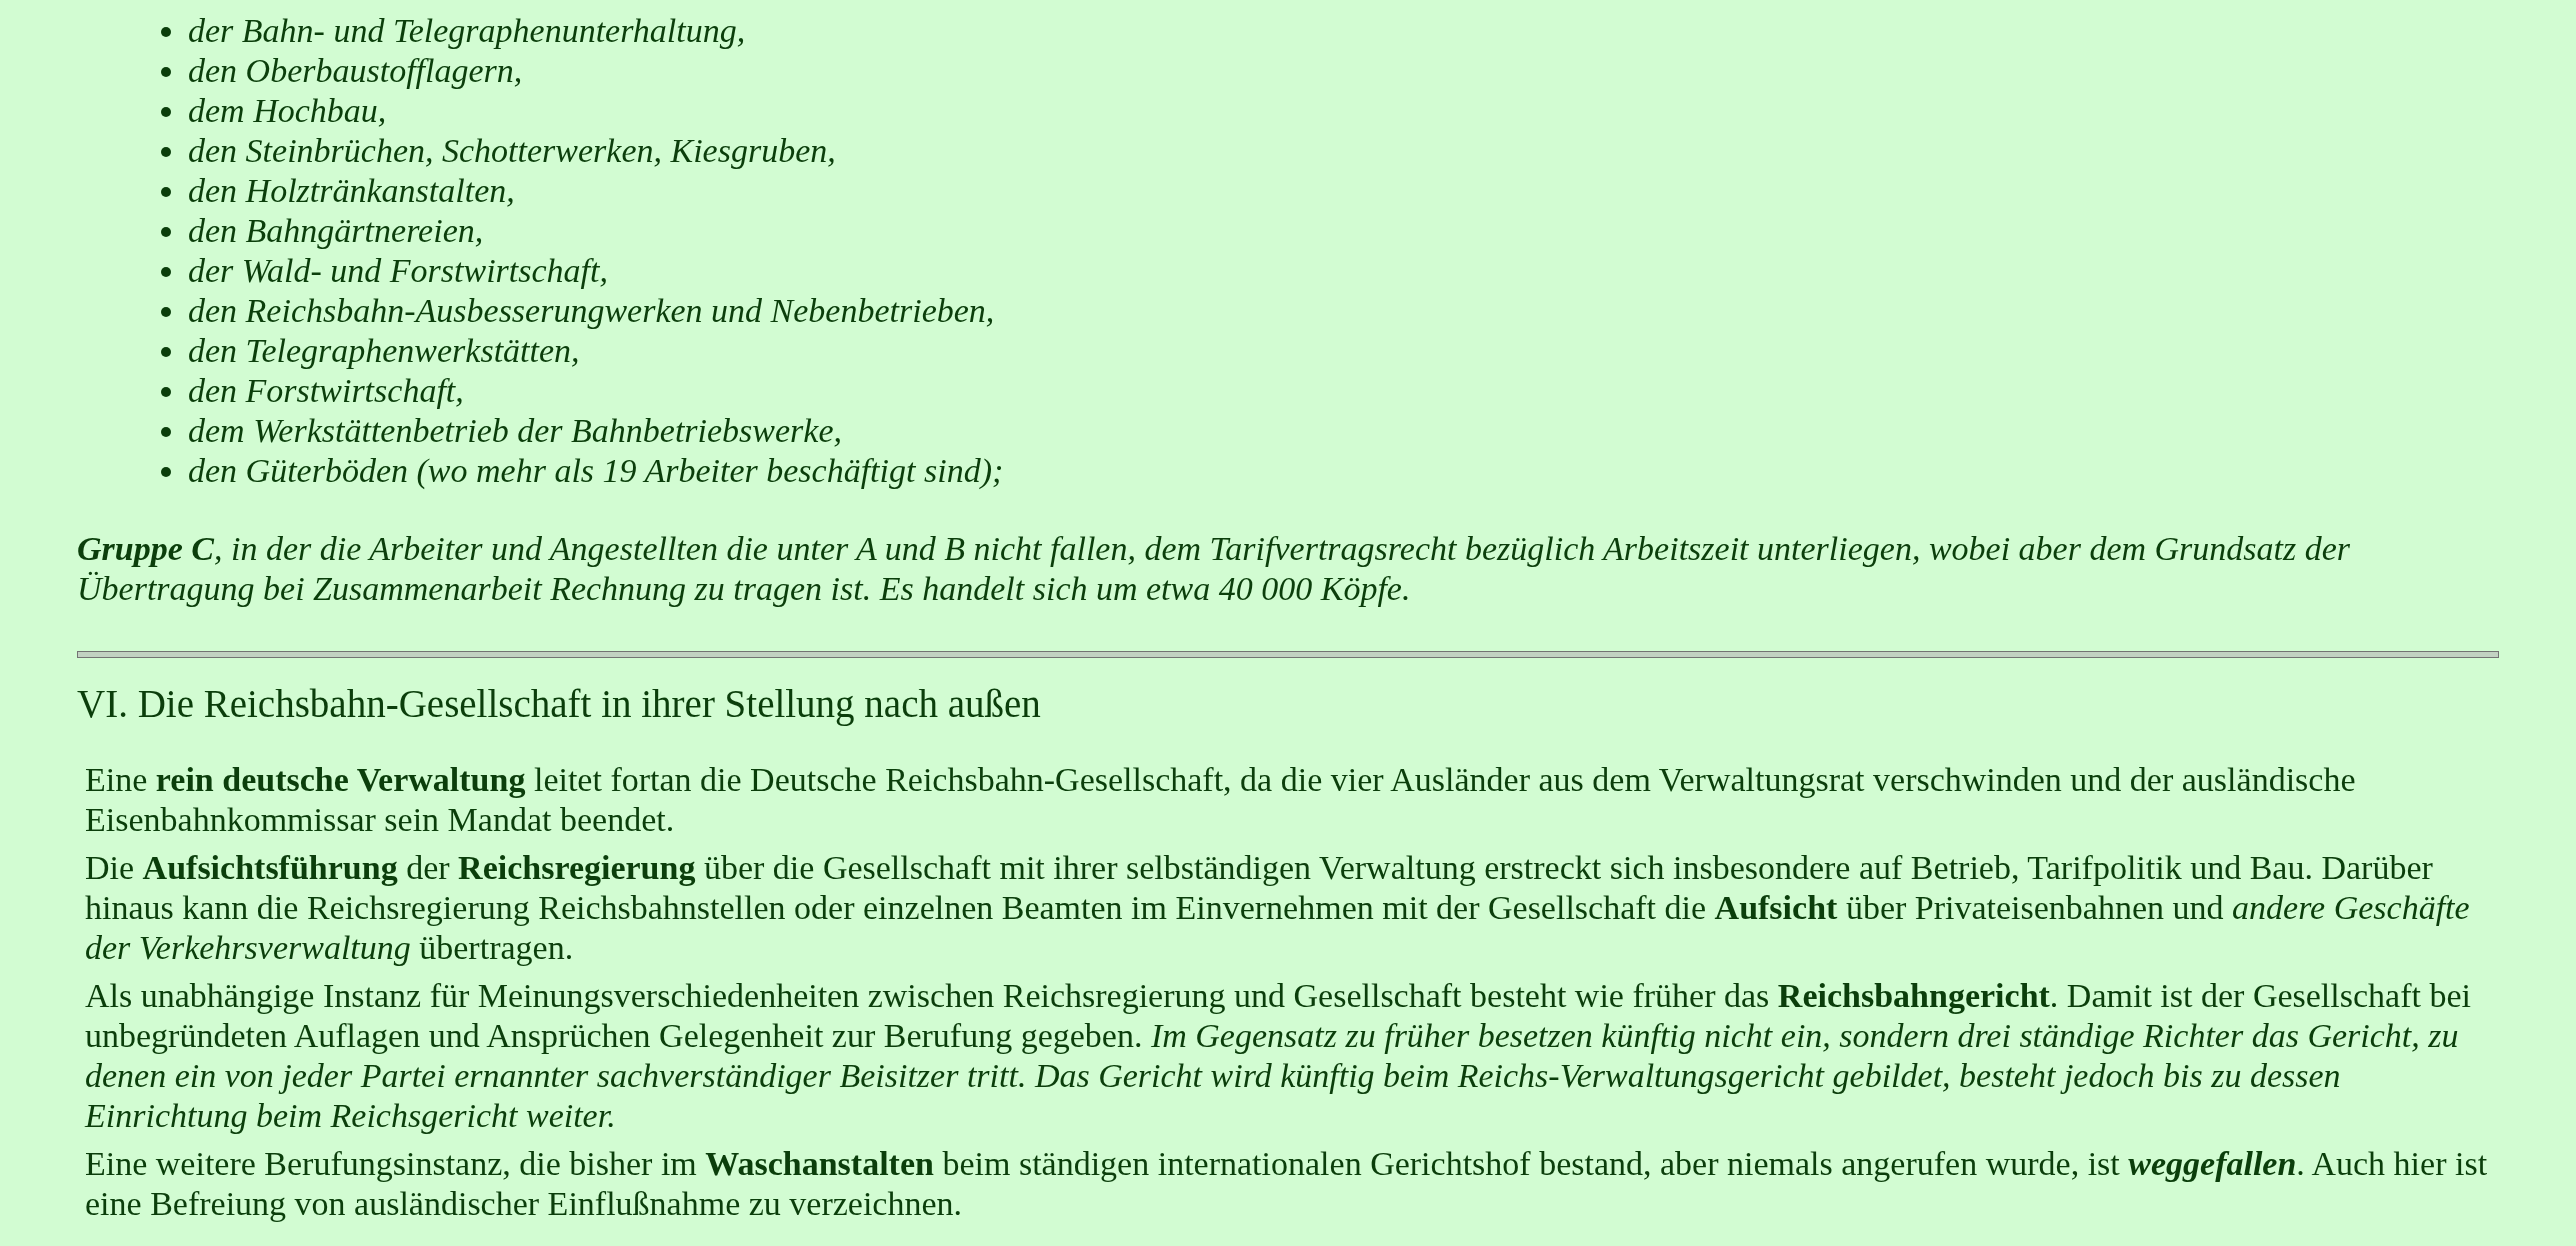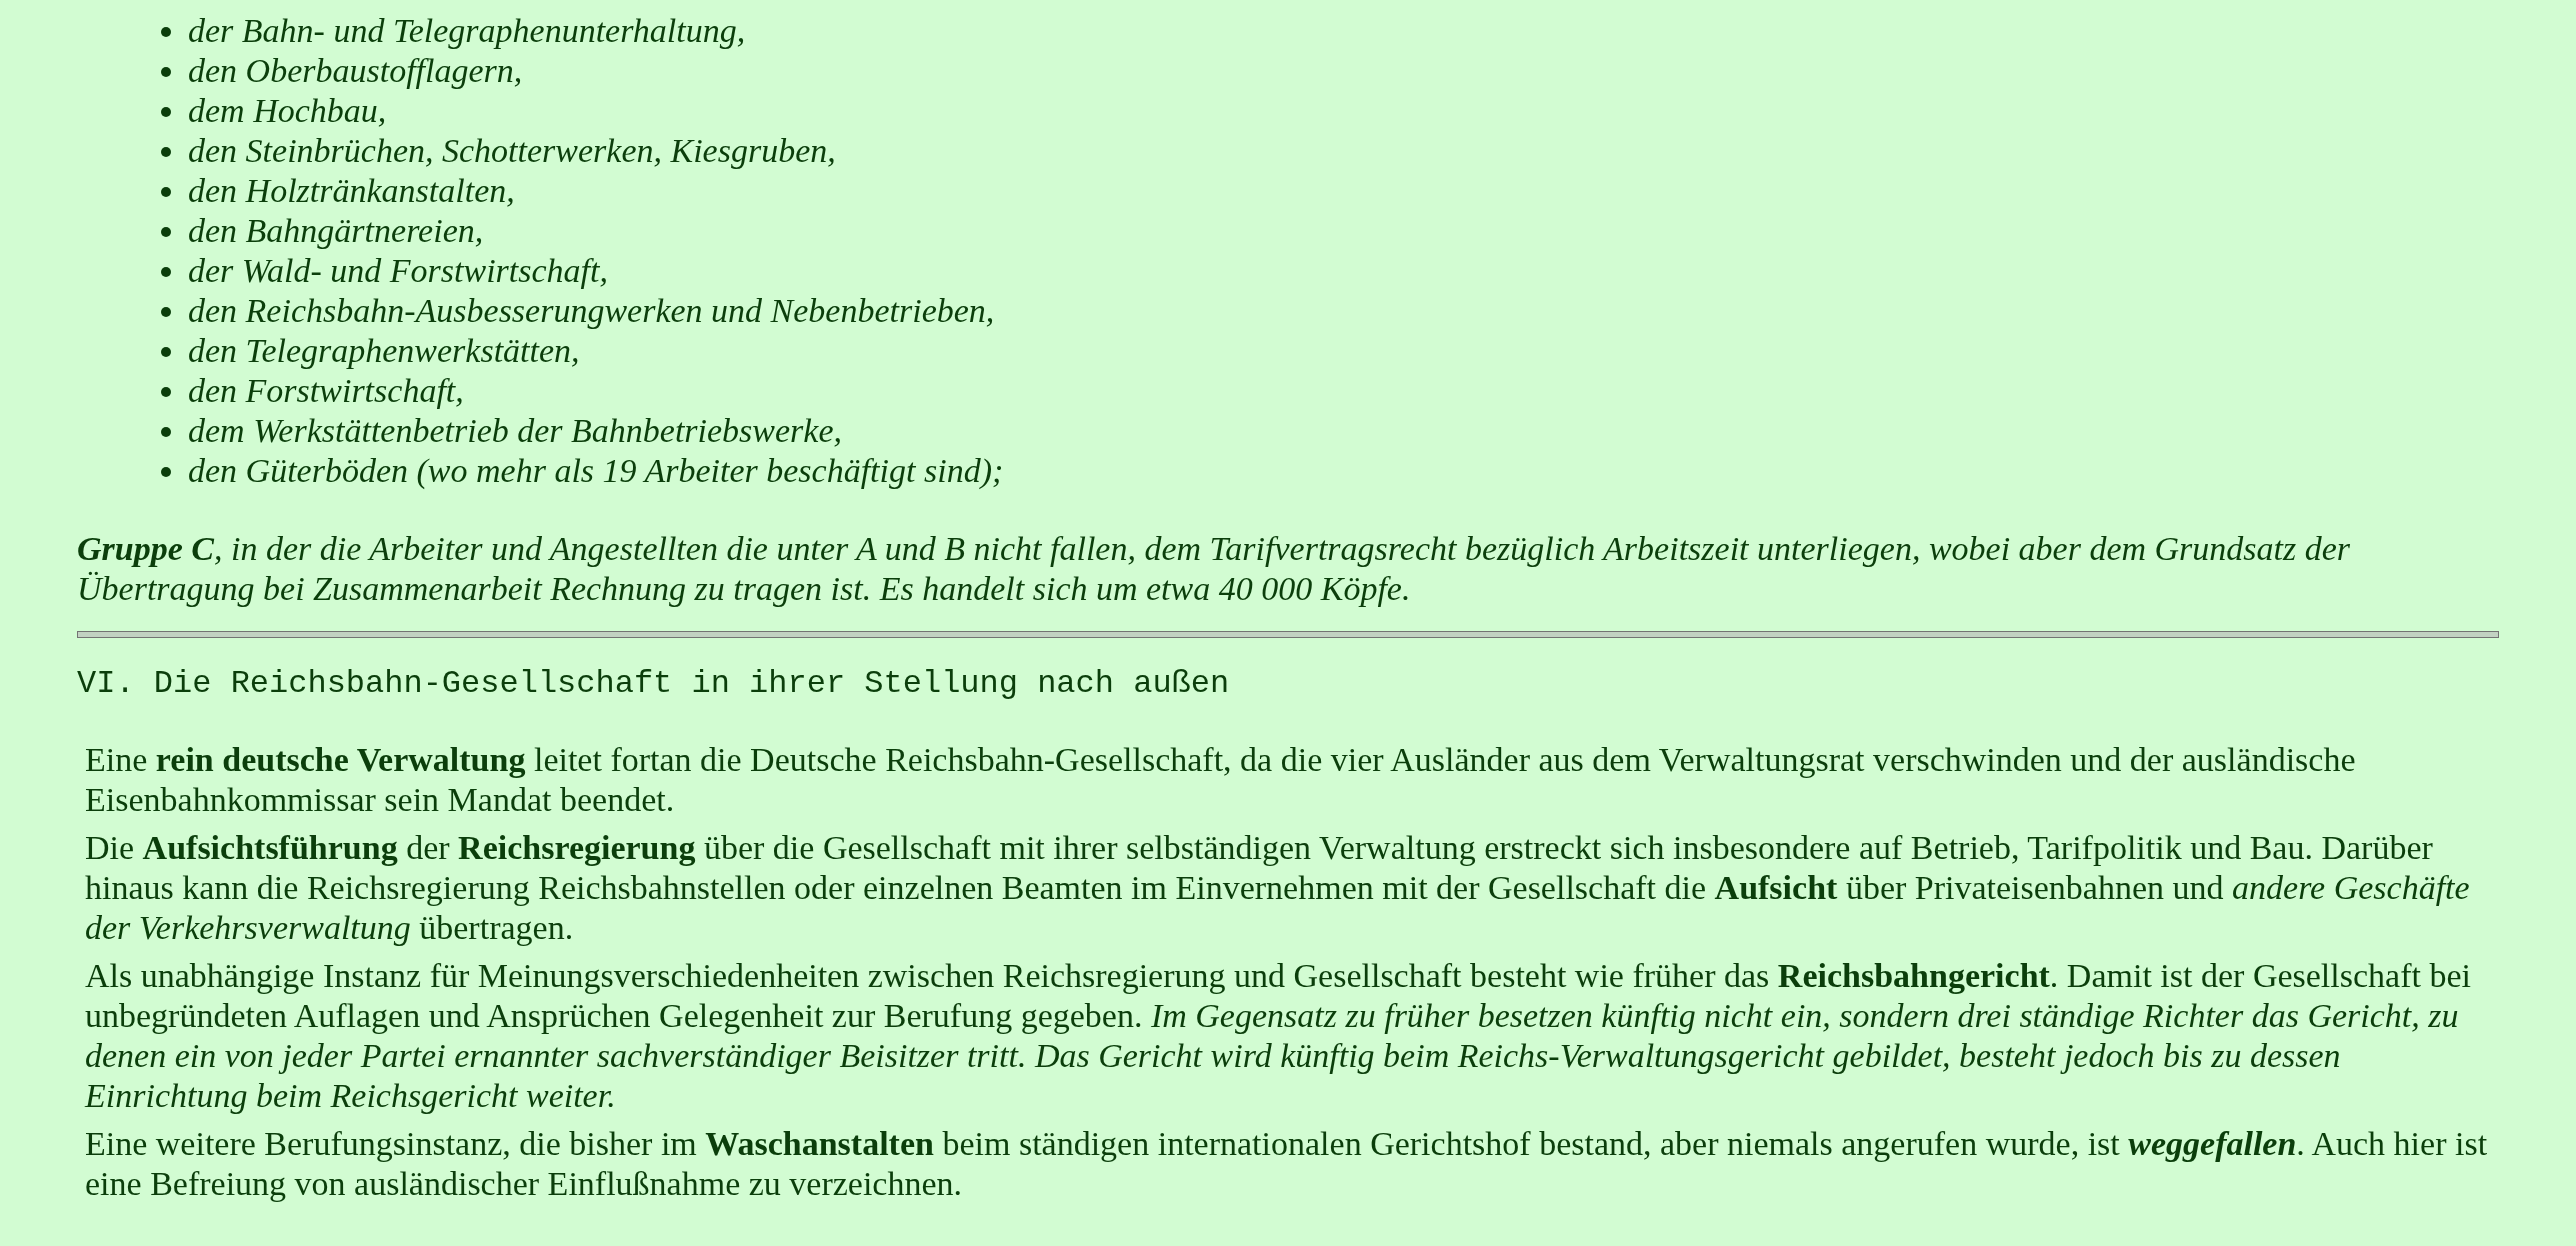--- a/index.html
+++ b/index.html
@@ -24,35 +24,34 @@
     padding-left: 111px;
     font-style: italic;
     list-style-type: disc;
   }
   ul.dept-list li {
     margin: 0;
     padding: 0;
   }
   p.gruppe-c {
     font-style: italic;
-    margin: 0 0 22px 0;
+    margin: 0 0 42px 0;
   }
   .divider {
     height: 7.3px;
     box-sizing: border-box;
     border: 1.8px solid #737373;
     background: #c2d2c2;
     margin: 0 0 20px 0;
   }
   h2.section-heading {
-    font-size: 32px;
+    font-size: 39px;
     font-weight: normal;
     line-height: 51px;
     margin: 0 0 31px 0;
-    font-family: Liberation Mono, monospace;
   }
   .body-text p {
     margin: 8px;
   }
   .run-n { font-weight: normal; font-style: normal; }
   .run-b { font-weight: bold;  font-style: normal; }
   .run-i { font-weight: normal; font-style: italic; }
   .run-bi { font-weight: bold; font-style: italic; }
 </style>
 </head>

